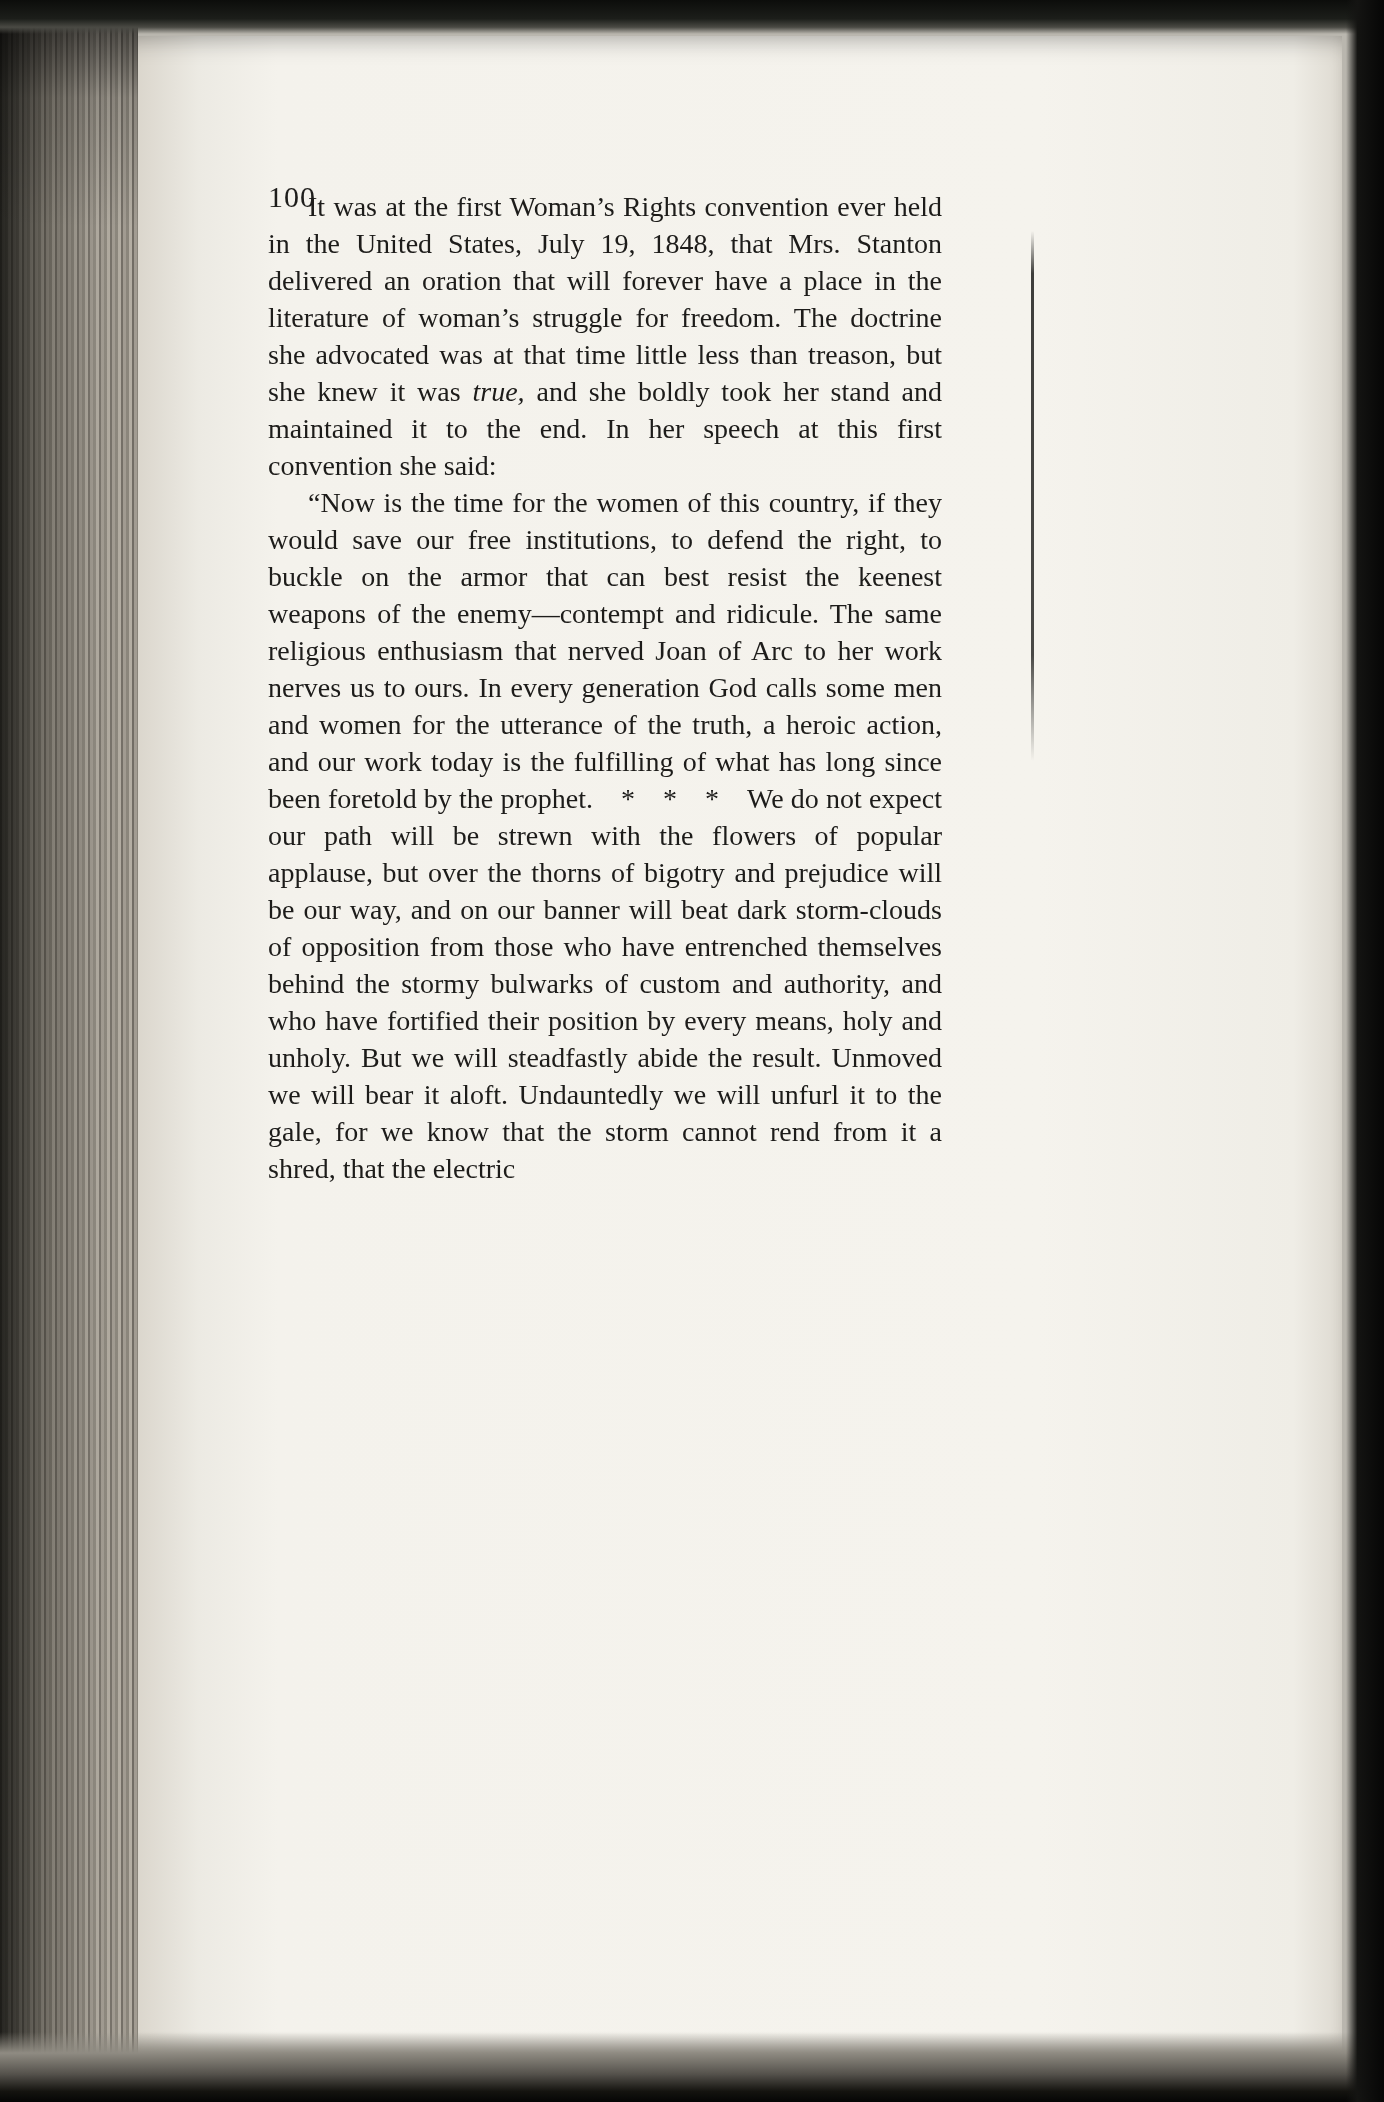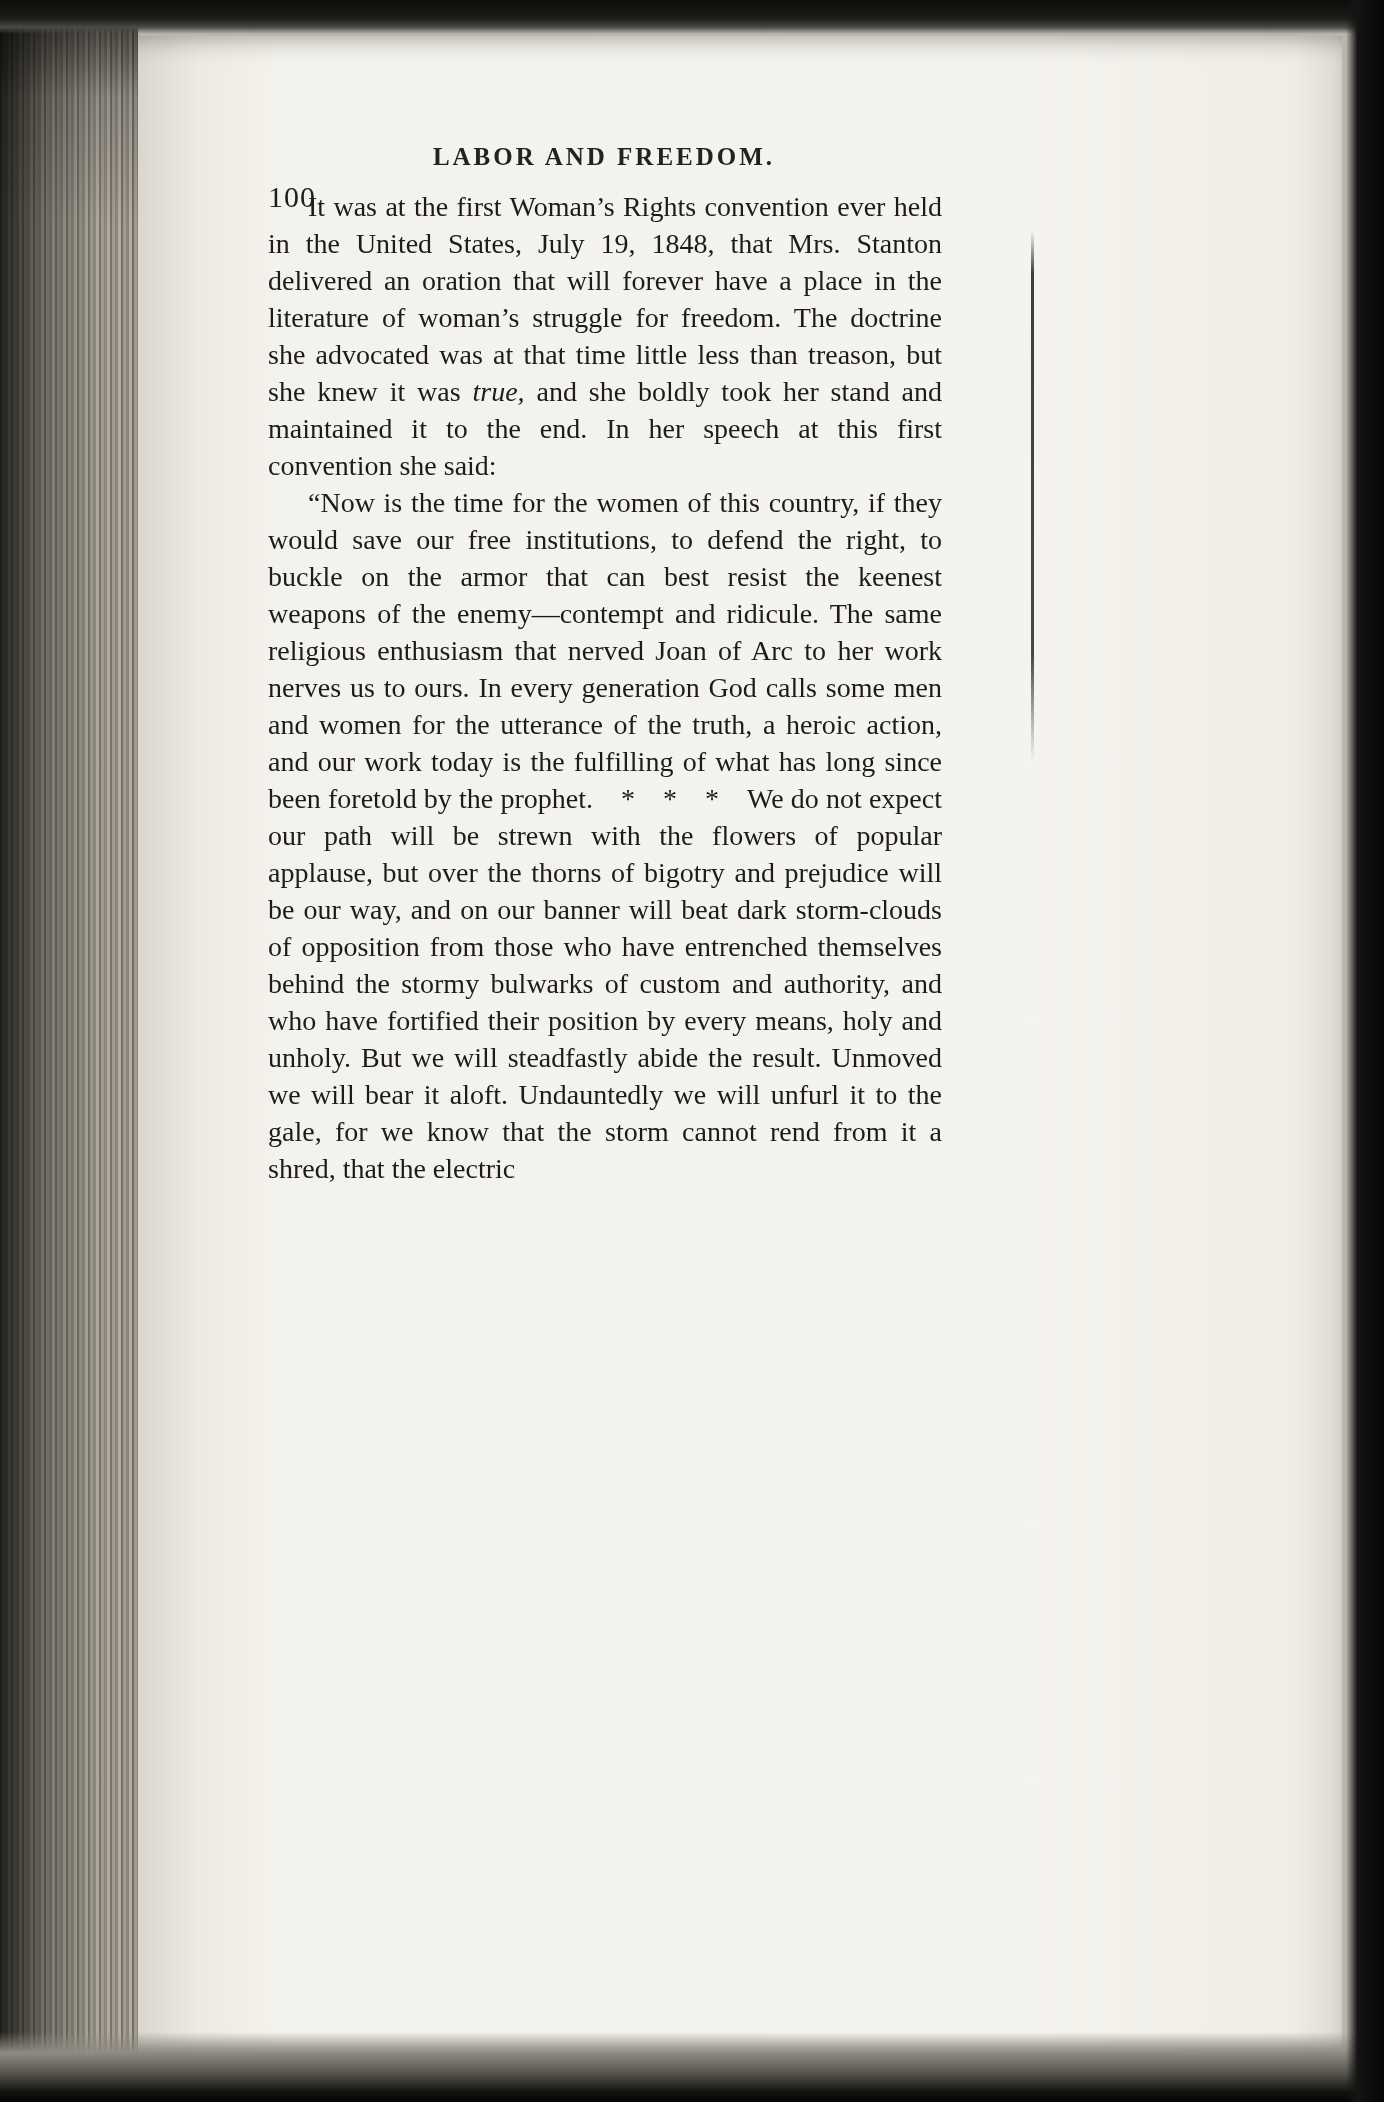--- a/index.html
+++ b/index.html
@@ -79,21 +79,20 @@
   .italic { font-style: italic; }
 </style>
 </head>
 <body>
 
 <div class="page-stack"></div>
 
 <div class="page">
   <div class="header">
     <span class="pagenum">100</span>
-    <span class="running-head">LABOR AND FREEDOM.</span>
   </div>
 
   <div class="body-text">
       <p class="indent"><span>It was at the first Woman’s Rights convention ever held in the United States, July 19, 1848, that Mrs. Stanton delivered an oration that will forever have a place in the literature of woman’s struggle for freedom. The doctrine she advocated was at that time little less than treason, but she knew it was </span><span class="italic">true,</span><span> and she boldly took her stand and maintained it to the end. In her speech at this first convention she said:</span></p>
       <p class="indent"><span>“Now is the time for the women of this country, if they would save our free institutions, to defend the right, to buckle on the armor that can best resist the keenest weapons of the enemy—contempt and ridicule. The same religious enthusiasm that nerved Joan of Arc to her work nerves us to ours. In every generation God calls some men and women for the utterance of the truth, a heroic action, and our work today is the fulfilling of what has long since been foretold by the prophet.  *  *  *  We do not expect our path will be strewn with the flowers of popular applause, but over the thorns of bigotry and prejudice will be our way, and on our banner will beat dark storm-clouds of opposition from those who have entrenched themselves behind the stormy bulwarks of custom and authority, and who have fortified their position by every means, holy and unholy. But we will steadfastly abide the result. Unmoved we will bear it aloft. Undauntedly we will unfurl it to the gale, for we know that the storm cannot rend from it a shred, that the electric</span></p>
     </div>
 
   <div class="fore-edge-line"></div>
 </div>
 

